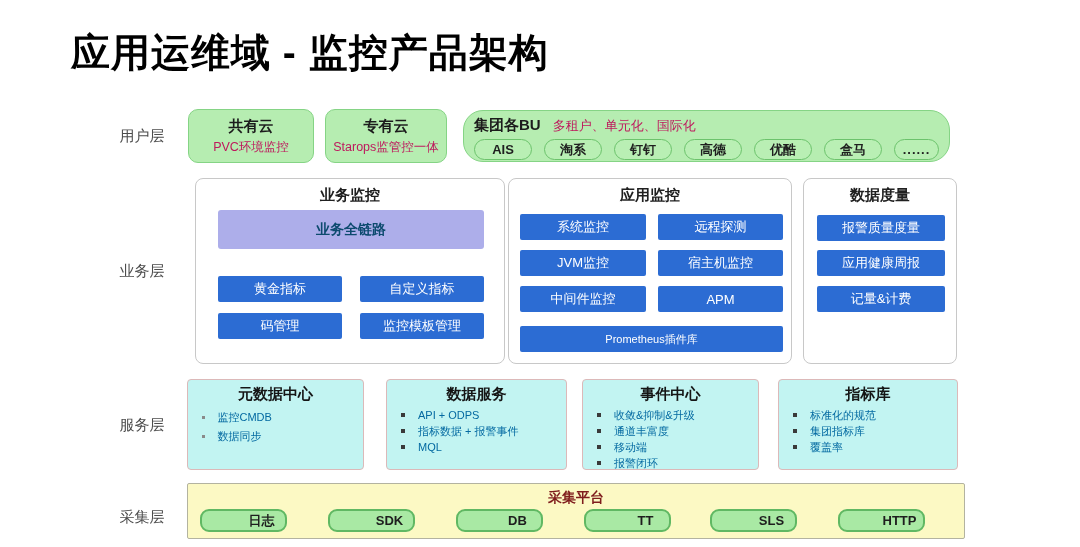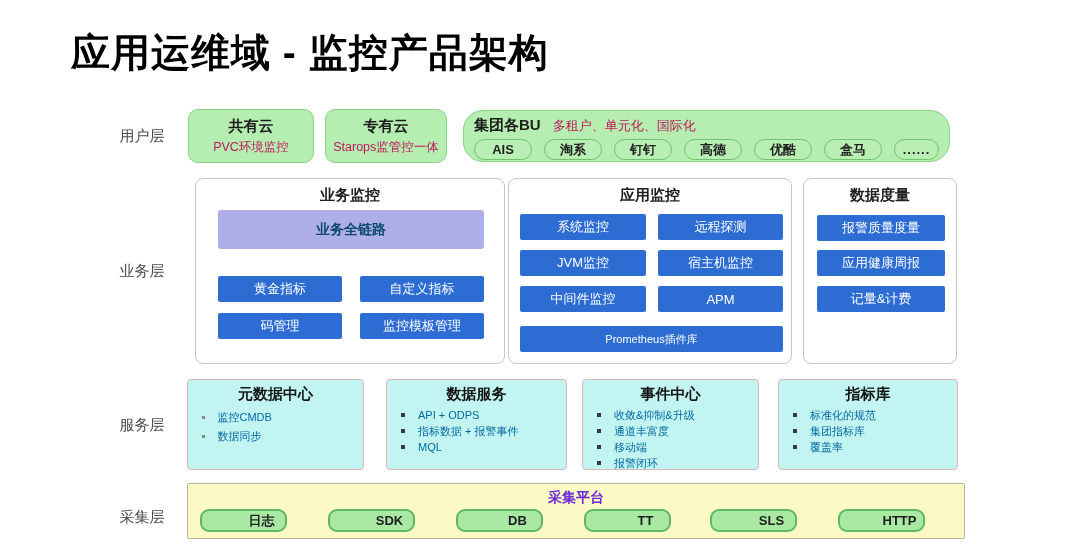--- a/index.html
+++ b/index.html
@@ -67,21 +67,21 @@
     content:"";display:inline-block;width:4px;height:4px;background:#3a3a3a;
     margin-right:13px;flex:0 0 auto;
   }
   .clist.light .srow::before{width:2.5px;height:2.5px;background:#8a8a8a;}
   
   .ybox{
     background:#fcf9c4;border:1px solid #b3b3a0;border-radius:2px;box-sizing:border-box;
   }
   .ybox-title{
     position:absolute;top:5px;left:0;right:0;text-align:center;
-    font-size:14px;font-weight:700;color:#6d28d9;
+    font-size:14px;font-weight:700;color:#7f1d1d;
   }
   .ypill{
     position:absolute;top:25px;width:87px;height:23px;
     background:#a9e9a4;border:2px solid #60b863;border-radius:9px;
     display:flex;align-items:center;justify-content:center;
     font-size:13px;font-weight:600;color:#1e1e1e;box-sizing:border-box;padding-left:36px;
   }
 </style>
 </head>
 <body>

